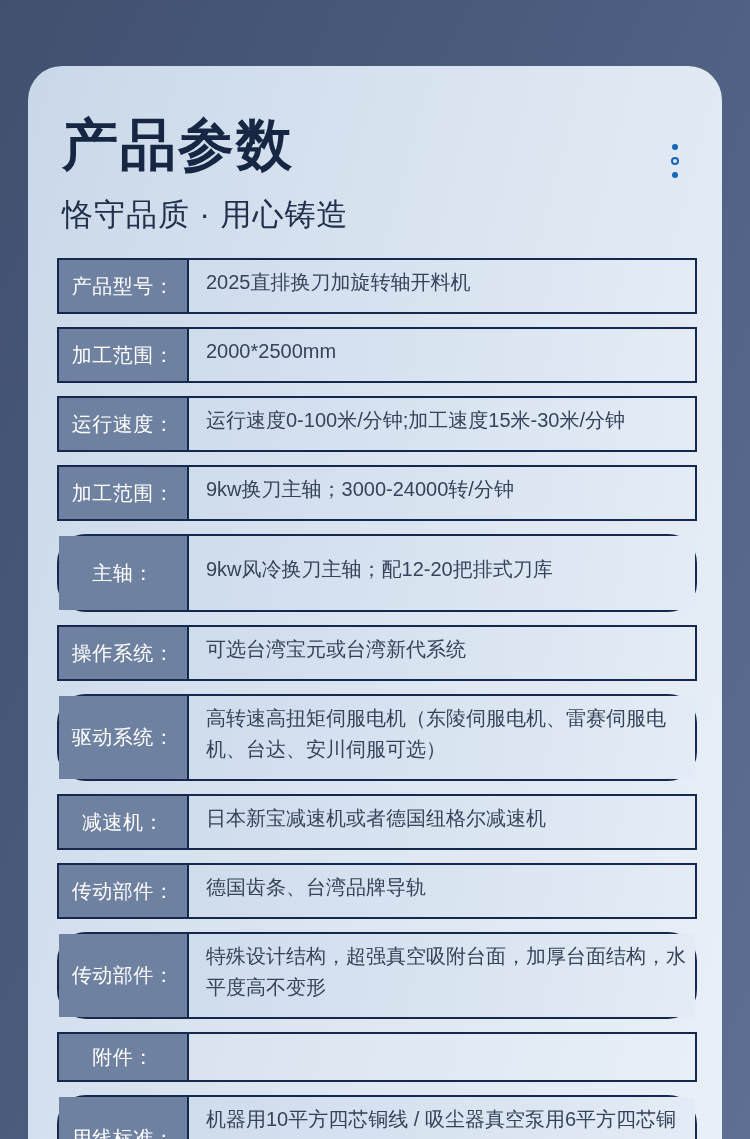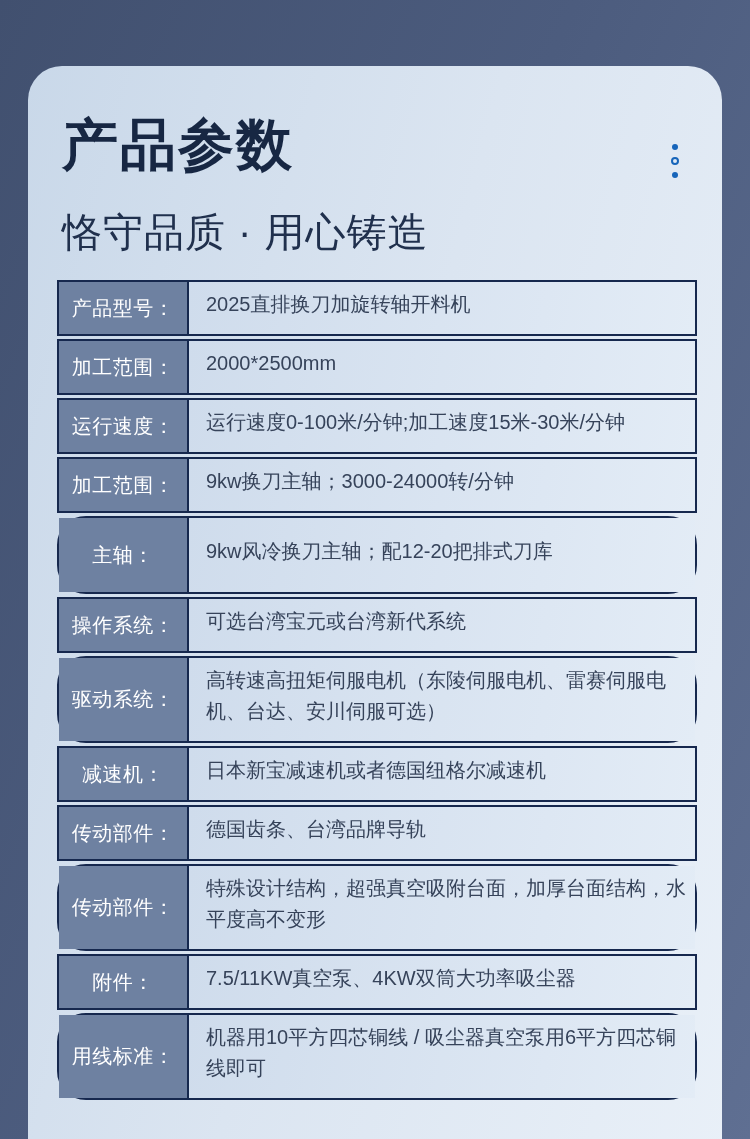--- a/index.html
+++ b/index.html
@@ -14,38 +14,38 @@
     border-radius:34px;
     background:linear-gradient(105deg,#c9d8e9 0%,#dbe5f1 48%,#e9f0f8 100%);
     box-sizing:border-box;
   }
   .header{position:relative;padding:50px 34px 0 34px;}
   .title{
     font-size:56px;font-weight:900;color:#172743;
     line-height:1.04;letter-spacing:2px;margin:0;
   }
   .subtitle{
-    font-size:40px;font-weight:500;color:#20304d;
-    line-height:1.1;margin:36px 0 0 0;letter-spacing:1px;
+    font-size:31px;font-weight:500;color:#20304d;
+    line-height:1.1;margin:24px 0 0 0;letter-spacing:1px;
   }
   .dots{
     position:absolute;right:43px;top:78px;
     display:flex;flex-direction:column;align-items:center;gap:7px;
   }
   .dot{width:6px;height:6px;border-radius:50%;background:#1765ba;}
   .dot.hollow{
     background:transparent;border:2px solid #1765ba;
     width:4px;height:4px;
   }
   .spec-table{
     width:640px;margin:26px 0 0 29px;
   }
   .spec-row{
     display:flex;box-sizing:border-box;
-    border:2px solid #16284e;margin-bottom:3px;
+    border:2px solid #16284e;margin-bottom:13px;
     min-height:50px;
   }
   .spec-row.tall{min-height:78px;border-radius:29px;}
   .label-cell{
     flex:0 0 130px;box-sizing:border-box;
     background:#6e81a1;border-right:2px solid #16284e;
     display:flex;align-items:center;justify-content:center;
     color:#ffffff;font-size:20px;font-weight:400;
     text-align:center;letter-spacing:0.5px;
   }
@@ -117,21 +117,20 @@
       <div class="value-cell">德国齿条、台湾品牌导轨</div>
     </div>
 
     <div class="spec-row tall">
       <div class="label-cell">传动部件：</div>
       <div class="value-cell">特殊设计结构，超强真空吸附台面，加厚台面结构，水平度高不变形</div>
     </div>
 
     <div class="spec-row">
       <div class="label-cell">附件：</div>
-      <div class="value-cell">7.5/11KW真空泵、4KW双筒大功率吸尘器</div>
     </div>
 
     <div class="spec-row tall">
       <div class="label-cell">用线标准：</div>
       <div class="value-cell">机器用10平方四芯铜线 / 吸尘器真空泵用6平方四芯铜线即可</div>
     </div>
   </div>
 
 </div>
 

